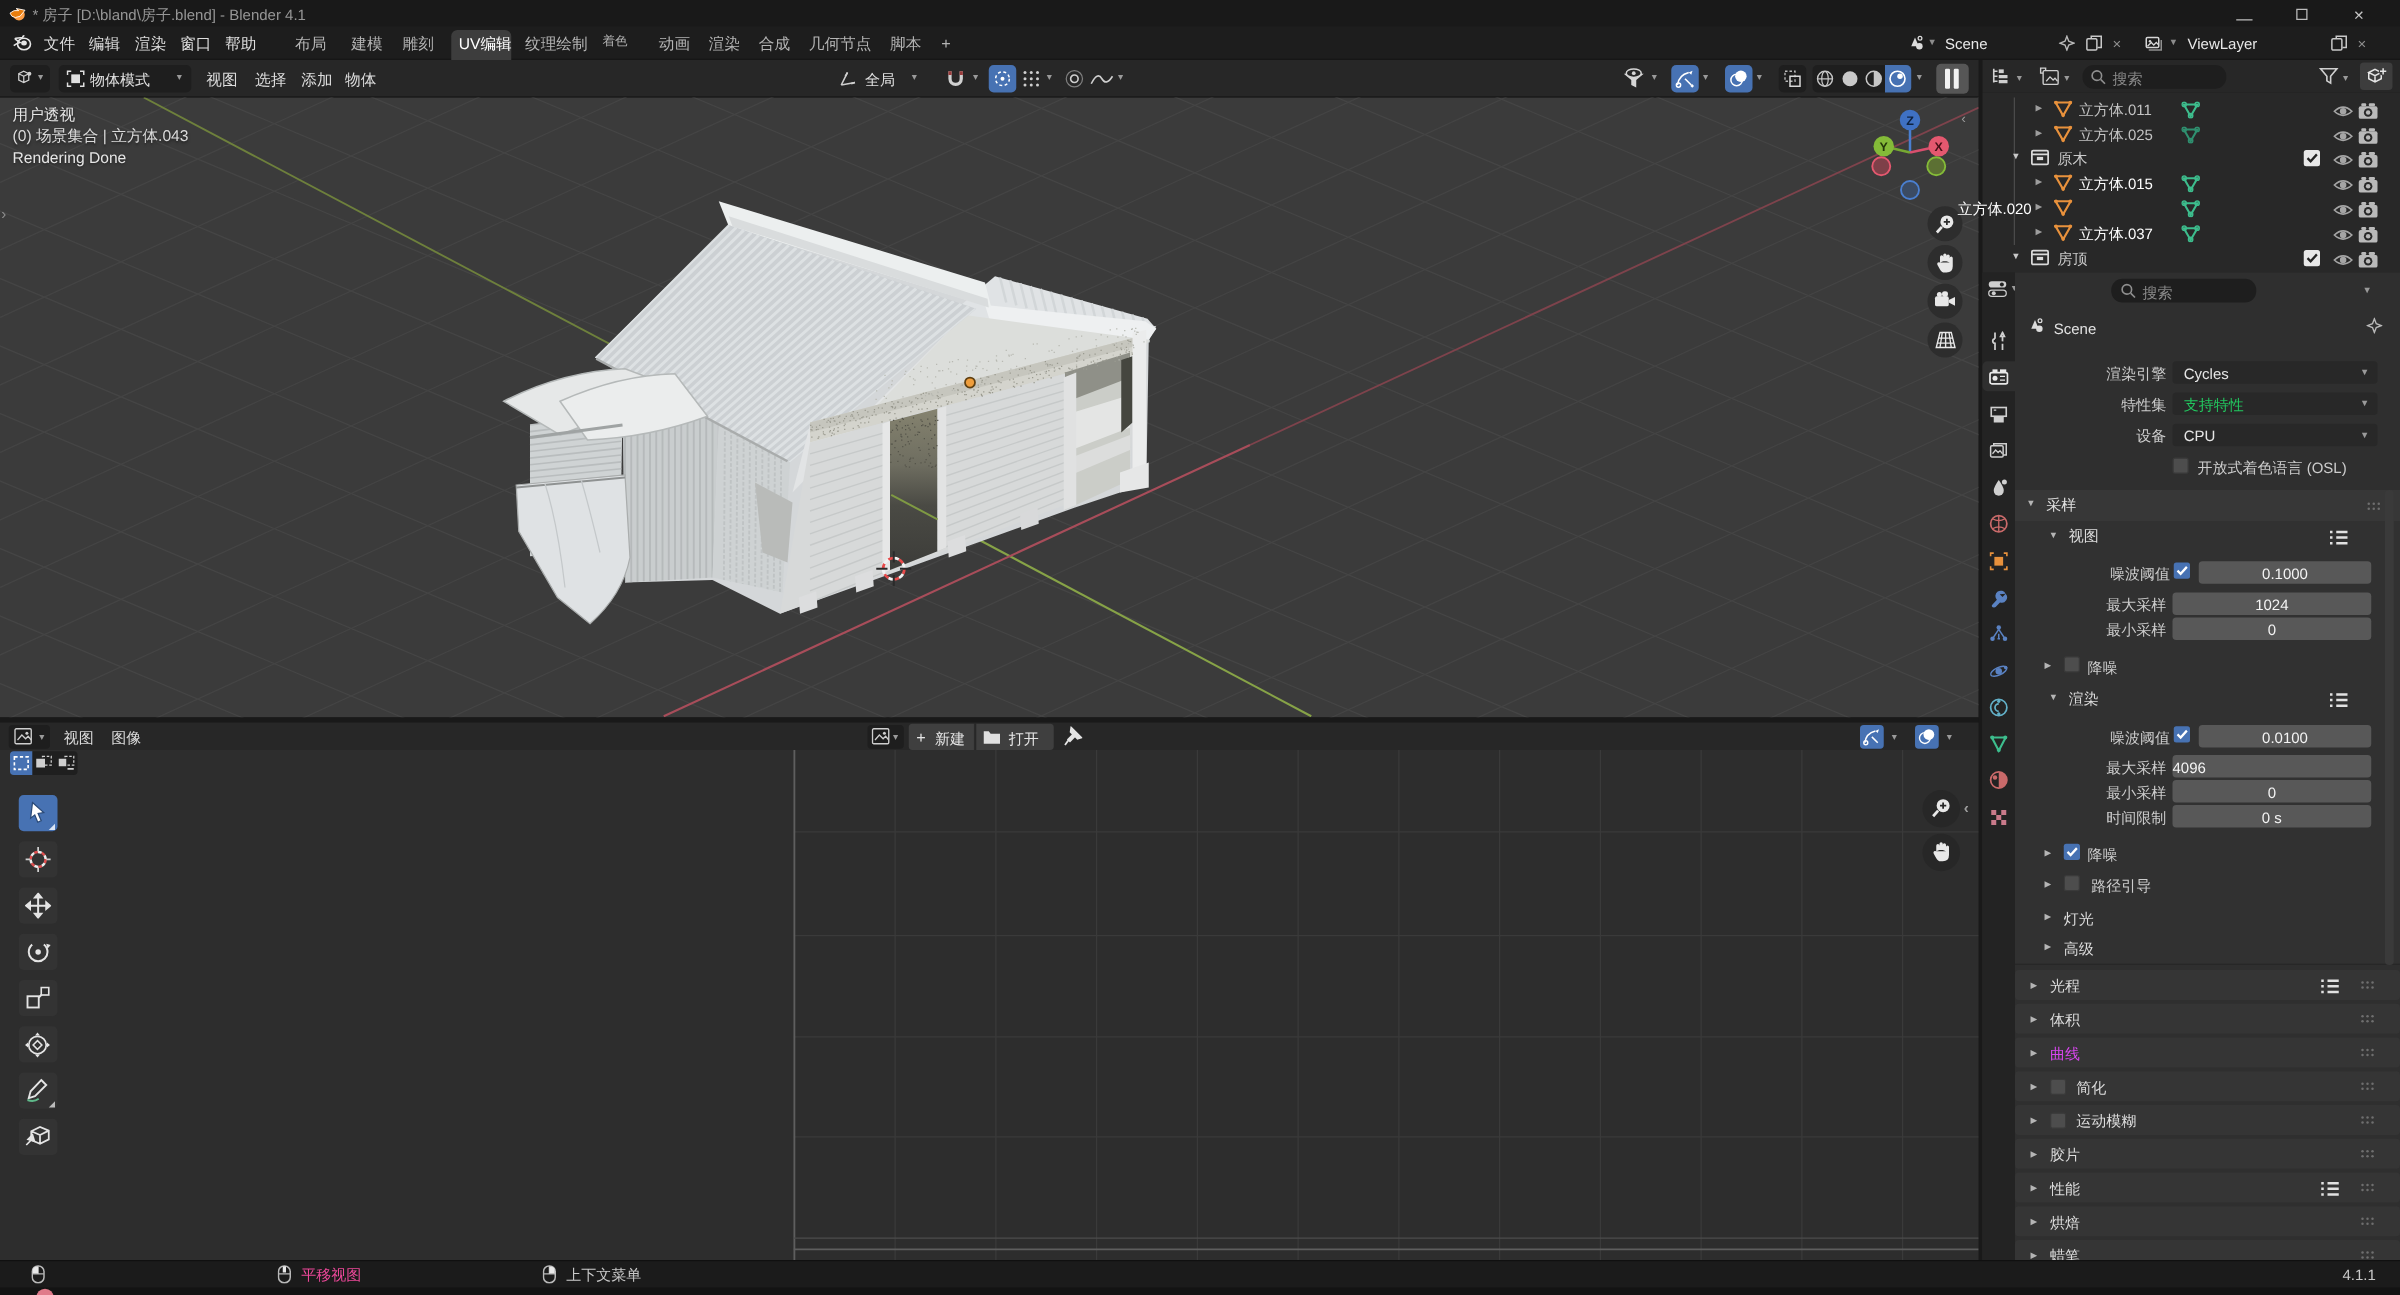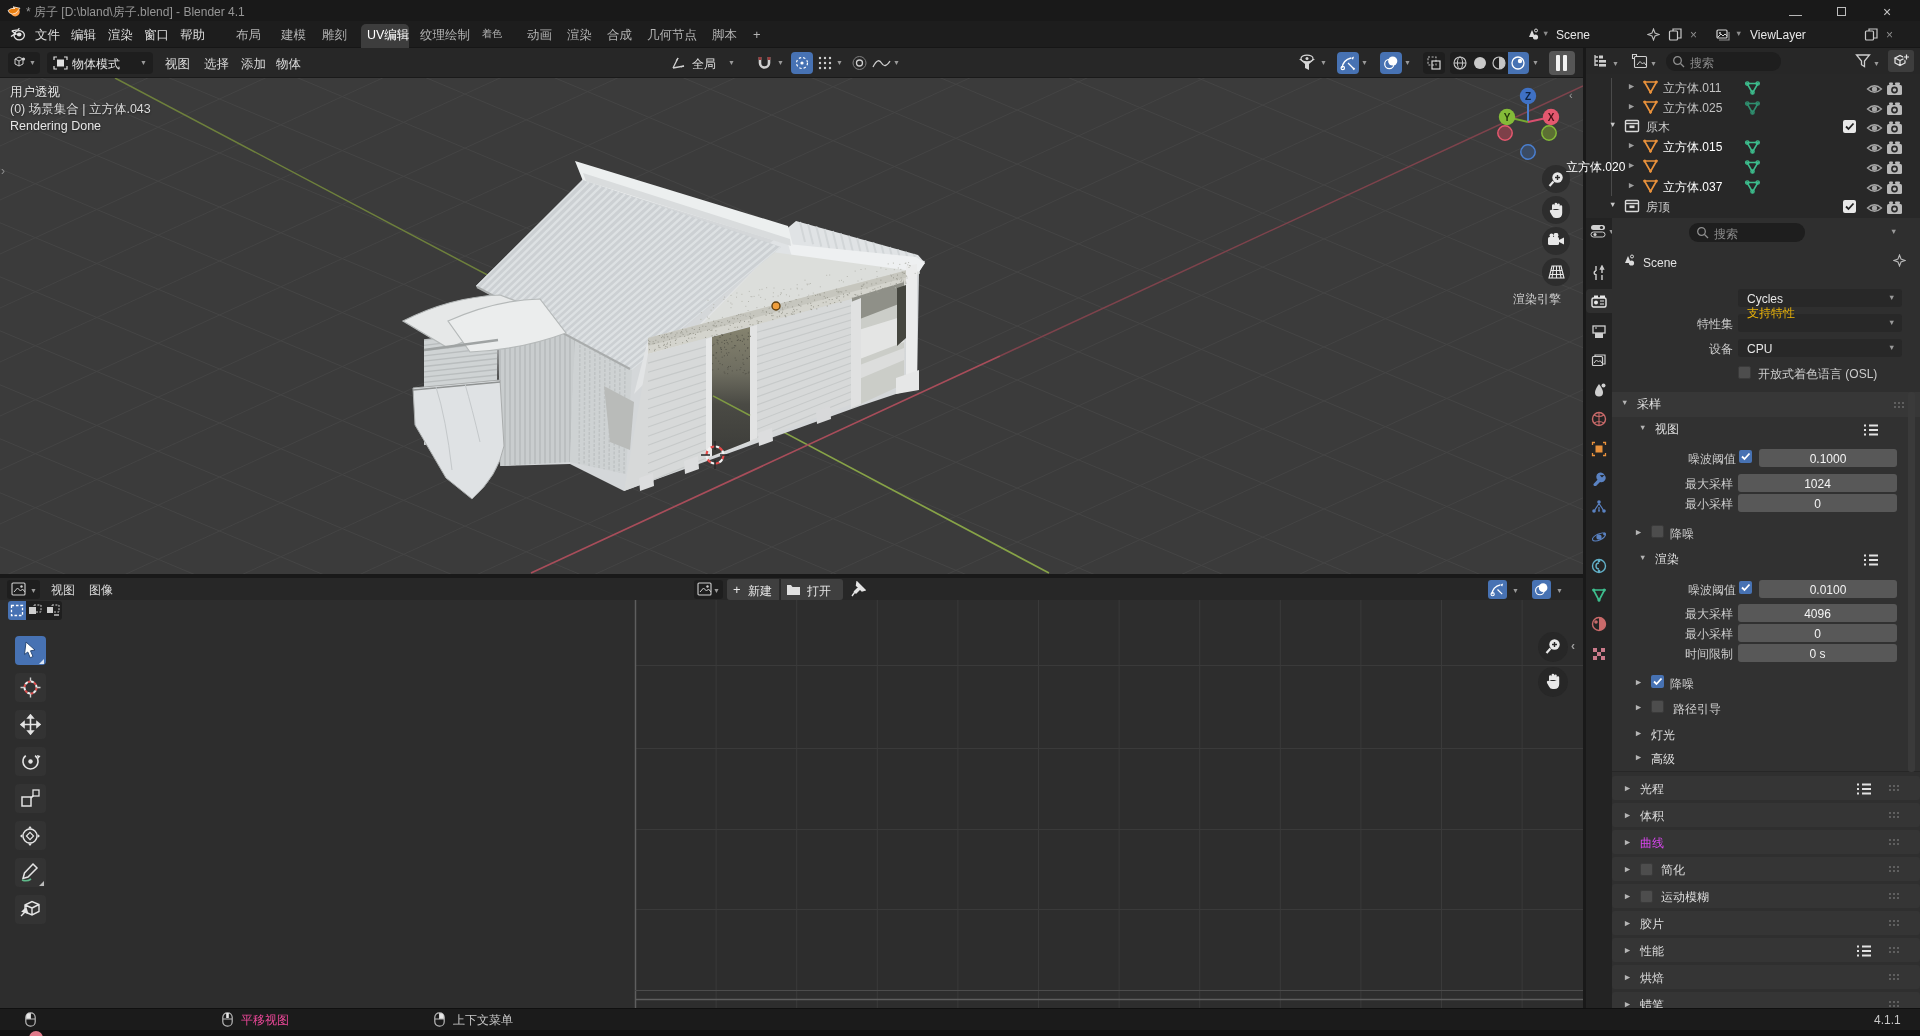--- a/index.html
+++ b/index.html
@@ -722,27 +722,27 @@
 <div class="tx" style="left:1890px;top:228px;color:#9a9a9a;font-size:7.5px">▼</div>
 <svg class="ab" style="left:1620px;top:253px" width="16" height="15" viewBox="0 0 16 15">
  <path d="M5 10 L8 3 L11 10 Z" fill="#dcdcdc"></path>
     <circle cx="11.5" cy="10" r="2.6" fill="#dcdcdc"></circle>
  <circle cx="12" cy="3.5" r="1.5" fill="none" stroke="#dcdcdc" stroke-width="1"></circle>
 </svg>
 <div class="tx" style="left:1643px;top:257px;color:#e2e2e2">Scene</div>
 <svg class="ab" style="left:1893px;top:254px" width="13" height="13" viewBox="0 0 13 13">
  <path d="M6.5 1 L8 5 L12 6.5 L8 8 L6.5 12 L5 8 L1 6.5 L5 5 Z" fill="none" stroke="#b9b9b9" stroke-width="1.1"></path>
 </svg>
-<div class="tx" style="left:1513px;top:293px;color:#cccccc;width:220px;">渲染引擎</div>
+<div class="tx" style="left:1513px;top:293px;color:#cccccc;width:220px;text-align:right">渲染引擎</div>
 <div class="ab" style="left:1738px;top:289px;width:164px;height:18px;background:#282828;border-radius:3px"></div>
 <div class="tx" style="left:1747px;top:293px;color:#e6e6e6">Cycles</div>
 <div class="tx" style="left:1888px;top:294px;color:#9a9a9a;font-size:7.5px">▼</div>
 <div class="tx" style="left:1513px;top:318px;color:#cccccc;width:220px;text-align:right">特性集</div>
 <div class="ab" style="left:1738px;top:314px;width:164px;height:18px;background:#282828;border-radius:3px"></div>
-<div class="tx" style="left:1747px;top:307px;color:#eab308">支持特性</div>
+<div class="tx" style="left:1747px;top:318px;color:#22c55e">支持特性</div>
 <div class="tx" style="left:1888px;top:319px;color:#9a9a9a;font-size:7.5px">▼</div>
 <div class="tx" style="left:1513px;top:343px;color:#cccccc;width:220px;text-align:right">设备</div>
 <div class="ab" style="left:1738px;top:339px;width:164px;height:18px;background:#282828;border-radius:3px"></div>
 <div class="tx" style="left:1747px;top:343px;color:#e6e6e6">CPU</div>
 <div class="tx" style="left:1888px;top:344px;color:#9a9a9a;font-size:7.5px">▼</div>
 <div class="ab" style="left:1738px;top:366px;width:13px;height:13px;background:#4d4d4d;border:1px solid #3a3a3a;border-radius:2px"></div>
 <div class="tx" style="left:1758px;top:368px;color:#cccccc">开放式着色语言 (OSL)</div>
 <div class="ab" style="left:1612px;top:392px;width:308px;height:380px;background:#313131;border-top:1px solid #272727;border-bottom:1px solid #272727"></div>
 <div class="ab" style="left:1612px;top:392px;width:308px;height:25px;background:#373737"></div>
 <div class="tx" style="left:1621px;top:399px;color:#b5b5b5;font-size:7.5px">▼</div>
@@ -785,21 +785,21 @@
   </svg>
 <div class="tx" style="left:1516px;top:584px;color:#cccccc;width:220px;text-align:right">噪波阈值</div>
 <div class="ab" style="left:1739px;top:581px;width:13px;height:13px;background:#4772b3;border-radius:2px"></div>
 <svg class="ab" style="left:1739px;top:581px" width="13" height="13" viewBox="0 0 13 13">
     <path d="M3 6.5 l2.5 2.5 L10.5 3.5" stroke="#fff" stroke-width="1.8" fill="none"></path>
   </svg>
 <div class="ab" style="left:1759px;top:580px;width:138px;height:18px;background:#585858;border-radius:3px"></div>
 <div class="tx" style="left:1759px;top:584px;width:138px;text-align:center;color:#f4f4f4">0.0100</div>
 <div class="tx" style="left:1513px;top:608px;color:#cccccc;width:220px;text-align:right">最大采样</div>
 <div class="ab" style="left:1738px;top:604px;width:159px;height:18px;background:#585858;border-radius:3px"></div>
-<div class="tx" style="left:1738px;top:608px;width:159px;text-align:center;color:#f4f4f4">4096</div>
+<div class="tx" style="left:1738px;top:608px;width:159px;text-align:left;color:#f4f4f4">4096</div>
 <div class="tx" style="left:1513px;top:628px;color:#cccccc;width:220px;text-align:right">最小采样</div>
 <div class="ab" style="left:1738px;top:624px;width:159px;height:18px;background:#585858;border-radius:3px"></div>
 <div class="tx" style="left:1738px;top:628px;width:159px;text-align:center;color:#f4f4f4">0</div>
 <div class="tx" style="left:1513px;top:648px;color:#cccccc;width:220px;text-align:right">时间限制</div>
 <div class="ab" style="left:1738px;top:644px;width:159px;height:18px;background:#585858;border-radius:3px"></div>
 <div class="tx" style="left:1738px;top:648px;width:159px;text-align:center;color:#f4f4f4">0 s</div>
 <div class="tx" style="left:1634px;top:678px;color:#b5b5b5;font-size:9px"><span style="display:inline-block;transform:rotate(-90deg)">▼</span></div>
 <div class="ab" style="left:1651px;top:675px;width:13px;height:13px;background:#4772b3;border-radius:2px"></div>
 <svg class="ab" style="left:1651px;top:675px" width="13" height="13" viewBox="0 0 13 13">
     <path d="M3 6.5 l2.5 2.5 L10.5 3.5" stroke="#fff" stroke-width="1.8" fill="none"></path>

